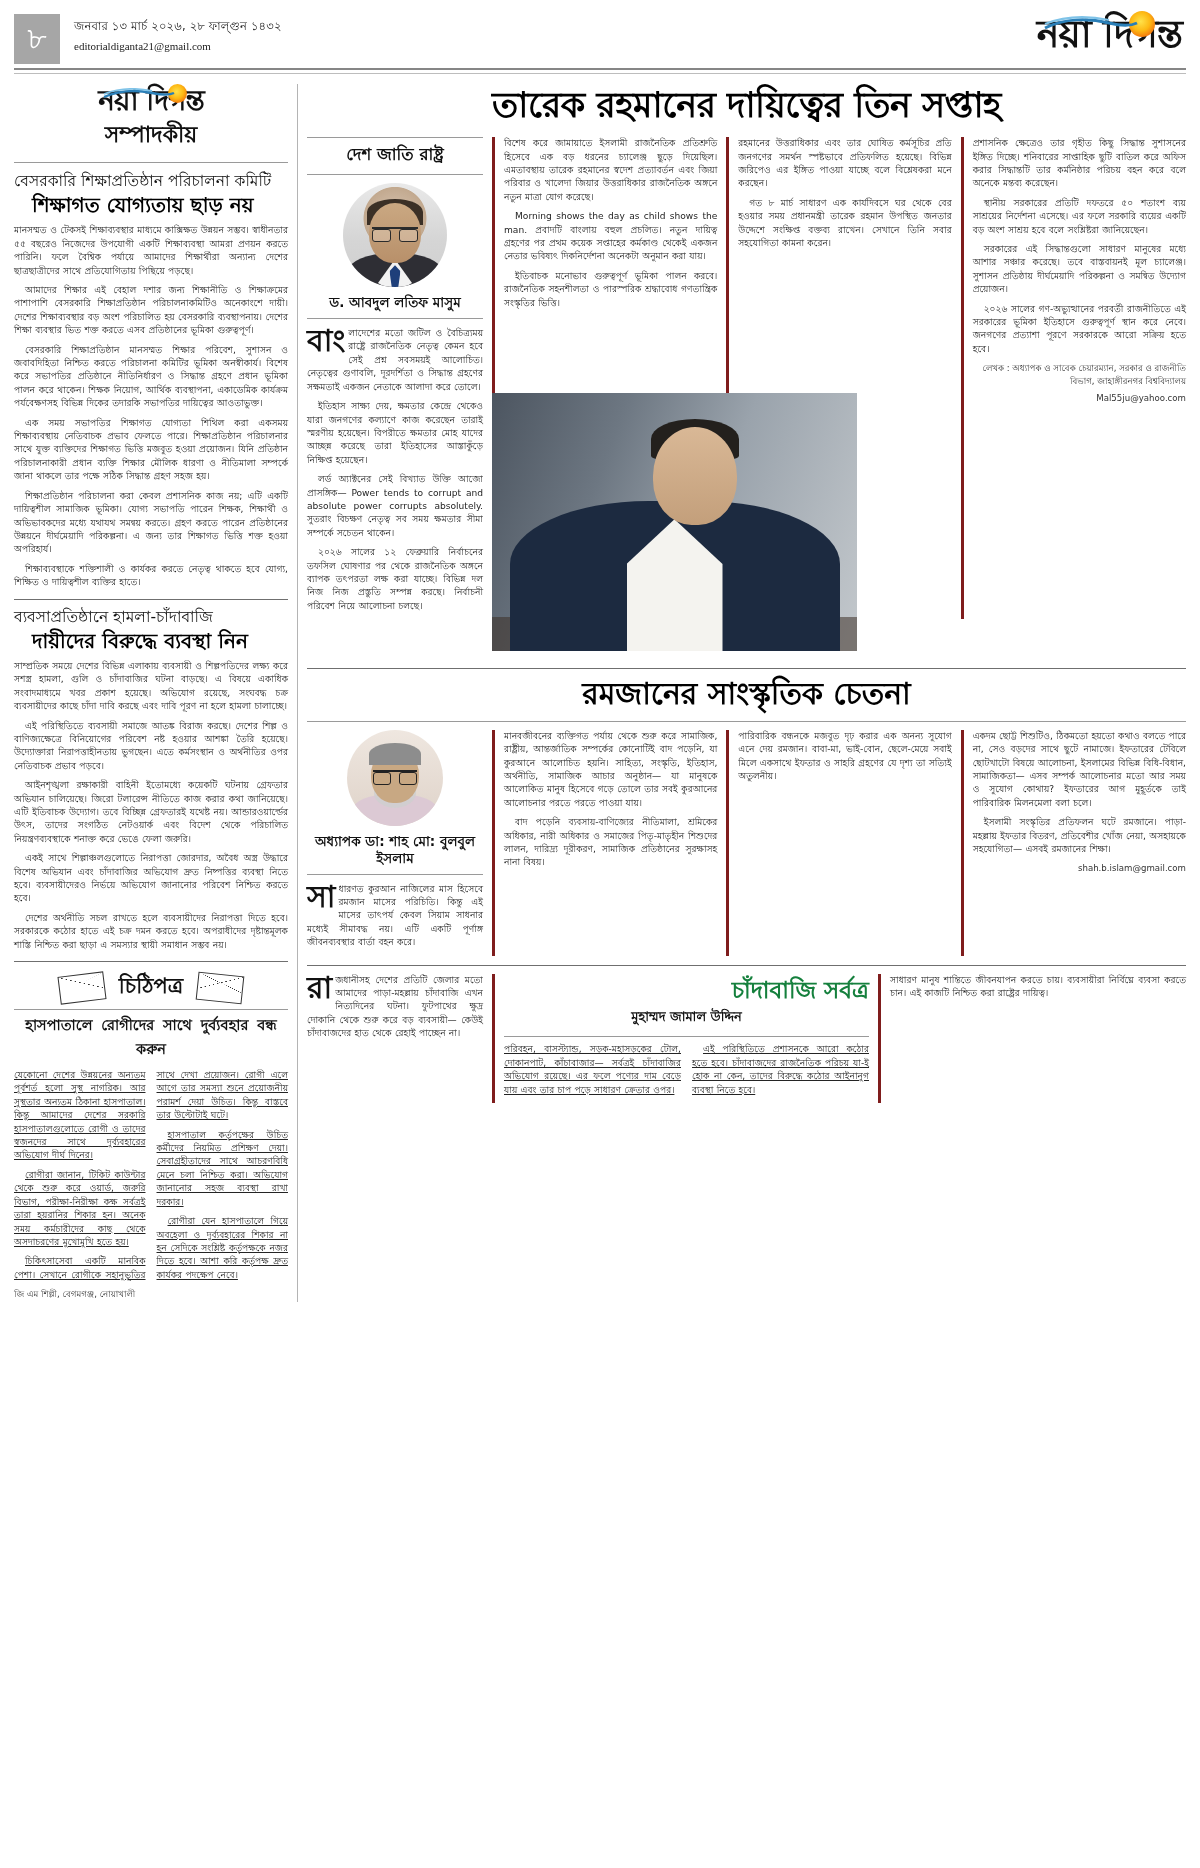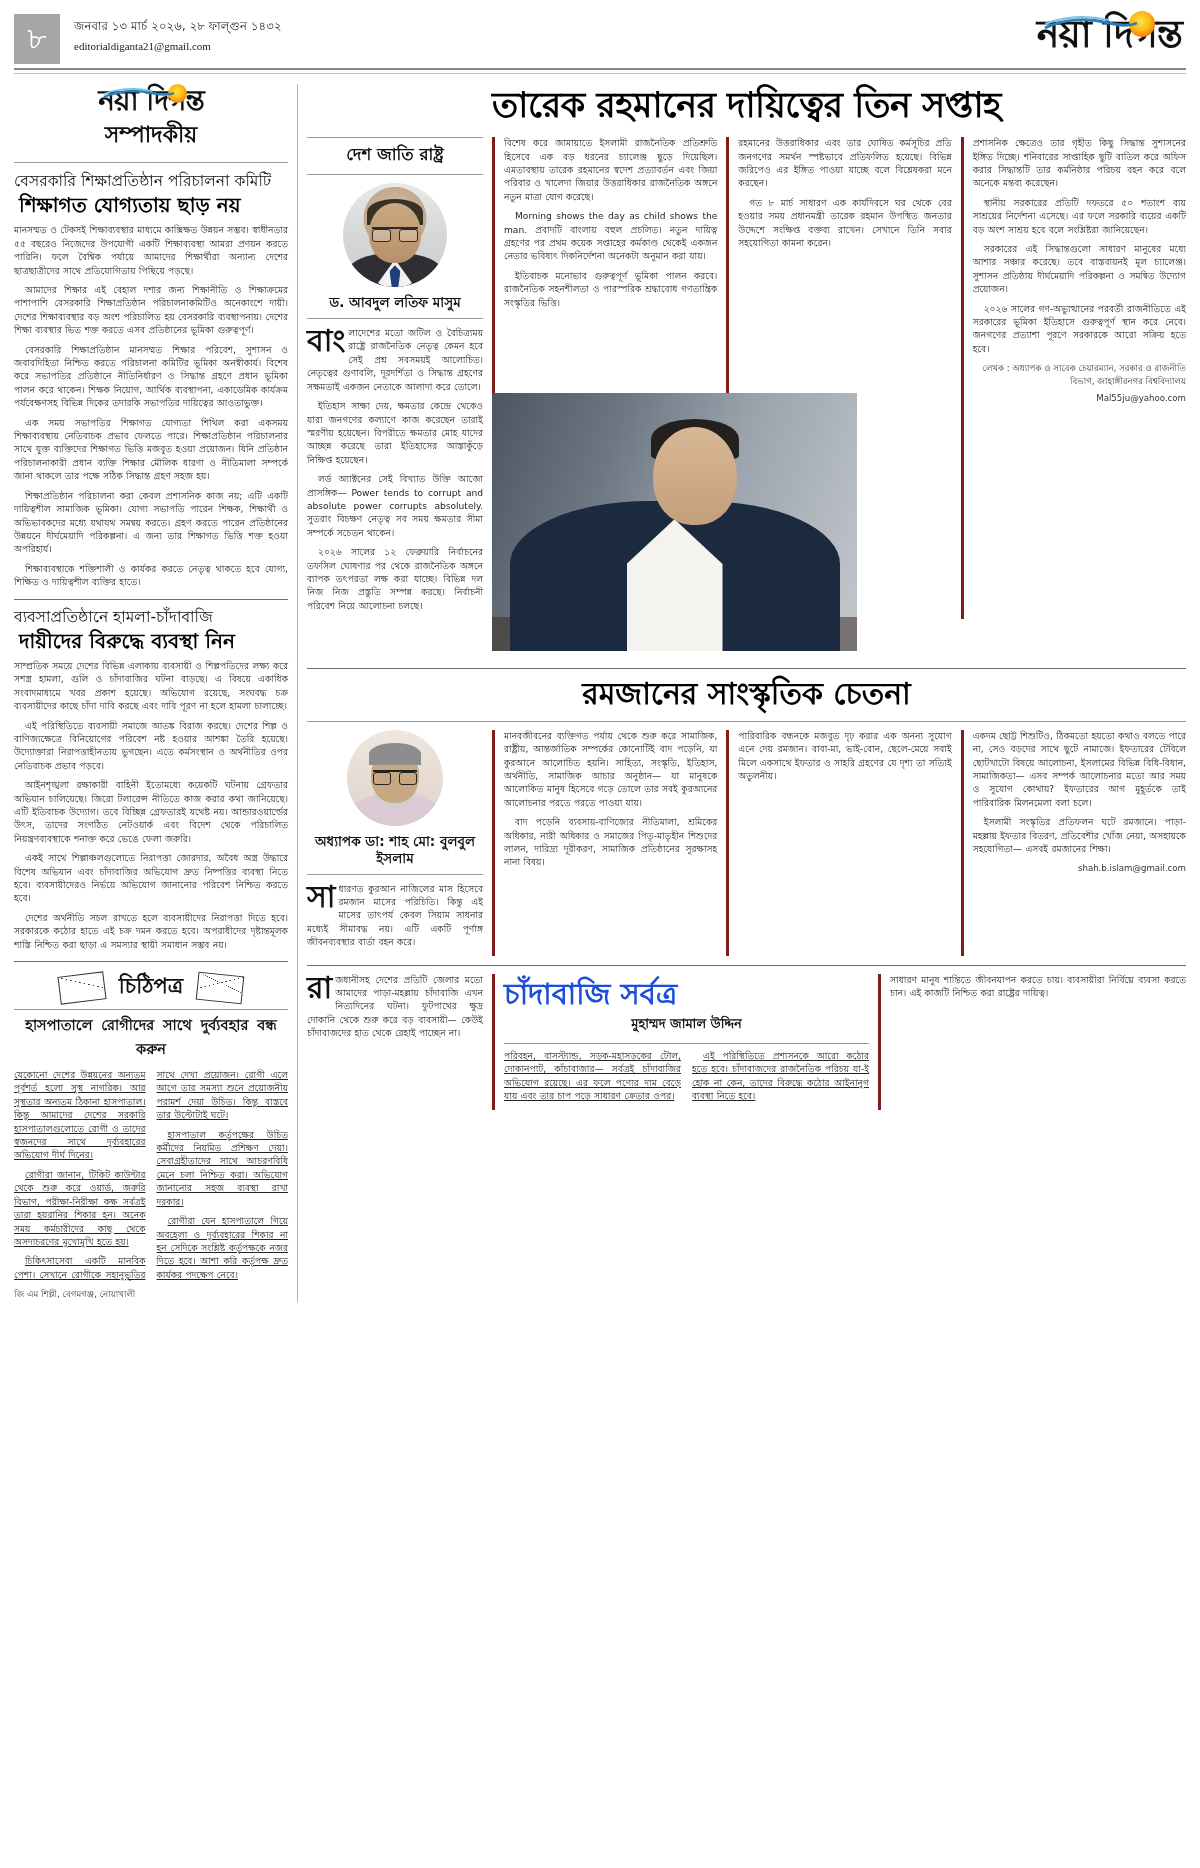--- a/index.html
+++ b/index.html
@@ -57,21 +57,21 @@
     font-size:22px;font-weight:bold;color:#111;margin-top:1px;letter-spacing:0px;
   }
   .ed-rule{border-top:1px solid #9a9a9a;margin:8px 0 9px;}
 
   h1.ed-h1{
     font-family:"DejaVu Sans",sans-serif;
     font-size:15.5px;font-weight:normal;color:#111;margin:0 0 2px;line-height:1.25;
   }
   h2.ed-h2{
     font-family:"DejaVu Sans",sans-serif;
-    font-size:20px;font-weight:bold;color:#000;margin:0 5px 7px;line-height:1.2;
+    font-size:20px;font-weight:bold;color:#000;margin:0 18px 7px;line-height:1.2;
   }
 
   .body-text{
     font-family:"DejaVu Sans",sans-serif;
     font-size:9.1px;line-height:13.4px;text-align:justify;color:#242424;
     -webkit-hyphens:auto;hyphens:auto;word-spacing:.4px;
   }
   .body-text p{margin:0 0 6px;text-indent:0;}
   .body-text p.ind{text-indent:11px;}
 
@@ -102,22 +102,22 @@
   
   .main-head{
     font-family:"DejaVu Sans",sans-serif;font-size:35px;font-weight:bold;
     text-align:center;color:#000;line-height:1.12;margin:2px 0 12px;letter-spacing:-.5px;
   }
   .sec-head{
     font-family:"DejaVu Sans",sans-serif;font-size:30px;font-weight:bold;
     text-align:center;color:#000;line-height:1.12;margin:6px 0 10px;
   }
   .sec-head-sm{
-    font-family:"DejaVu Sans",sans-serif;font-size:29px;font-weight:bold;
-    text-align:left;color:#1d4ed8;line-height:1.12;margin:4px 0 4px;
+    font-family:"DejaVu Sans",sans-serif;font-size:23px;font-weight:bold;
+    text-align:right;color:#15803d;line-height:1.12;margin:4px 0 4px;
   }
   .byline-c{
     font-family:"DejaVu Sans",sans-serif;font-size:13px;font-weight:bold;
     text-align:center;color:#111;margin:0 0 8px;
   }
 
   
   .art-cols{display:flex;}
   .acol{flex:1 1 0;min-width:0;}
   .acol + .acol{margin-left:9px;padding-left:9px;border-left:3px solid #7f1d1d;}

